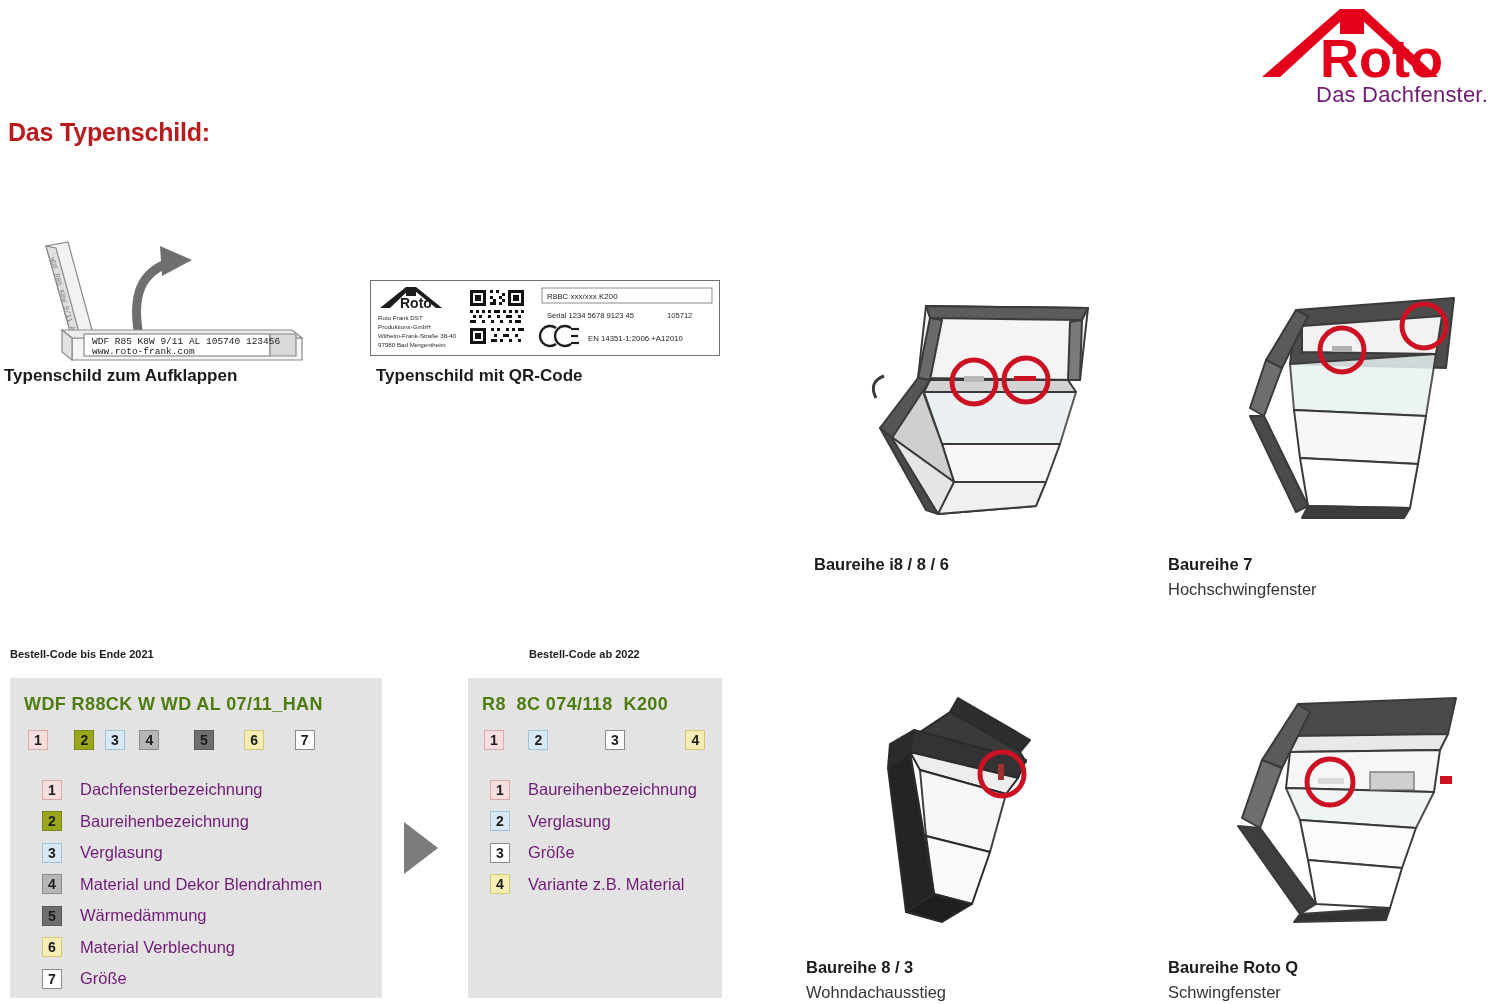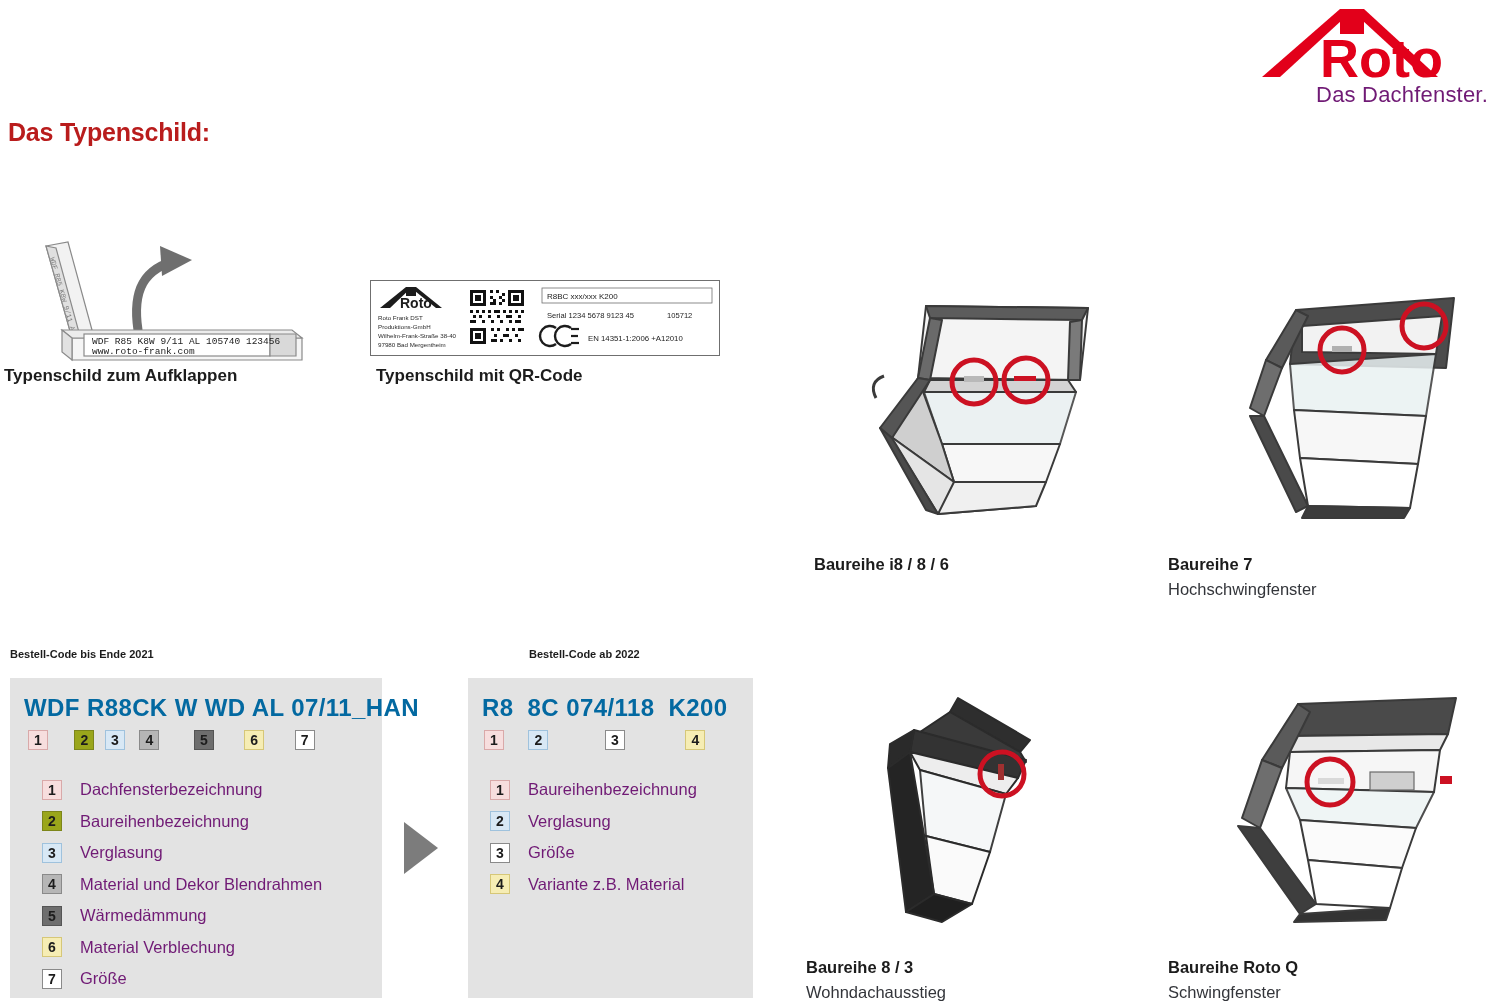--- a/index.html
+++ b/index.html
@@ -41,21 +41,21 @@
   .cap-b{position:absolute;left:376px;top:366px;}
 
   .plate-text{font-family:"Liberation Mono", monospace;font-size:9.5px;fill:#1c1c1c;}
 
   
   .oc-title{position:absolute;font-size:11px;font-weight:bold;color:#1c1c1c;}
   .oc-box{
     position:absolute;background:#e3e3e3;
   }
   .oc-code{
-    font-size:24px;font-weight:bold;letter-spacing:.4px;color:#0369a1;
+    font-size:18px;font-weight:bold;letter-spacing:.4px;color:#4d7c0f;
     white-space:pre;
   }
   .badge{
     display:inline-block;width:20px;height:20px;line-height:19px;
     text-align:center;font-size:14px;font-weight:bold;
     border:1px solid #7d7d7d;box-sizing:border-box;
     font-family:"Liberation Sans", sans-serif;
   }
   .b1{background:#f7dede;color:#1c1c1c;border-color:#d9a9a9;}
   .b2-olive{background:#9aa61b;color:#1c1c1c;border-color:#7d861a;}
@@ -252,21 +252,21 @@
       <div class="legend-row">
         <span class="badge b7-white">7</span>
         <span class="legend-label">Größe</span>
       </div>
     </div>
   </div>
 
   <div class="arrow-tri" style="left:404px;top:822px;"></div>
 
   <div class="oc-title" style="left:487px;top:648px;margin-left:42px;">Bestell-Code ab 2022</div>
-  <div class="oc-box" style="left:468px;top:678px;width:254px;height:320px;padding-left:31px;">
+  <div class="oc-box" style="left:468px;top:678px;width:254px;height:320px;">
     <div class="oc-code" style="position:absolute;left:14px;top:16px;">R8  8C 074/118  K200</div>
     <div style="position:absolute;left:16px;top:52px;">
       <span class="badge b1">1</span>
       <span class="badge b3-blue" style="margin-left:20px;">2</span>
       <span class="badge b7-white" style="margin-left:52px;">3</span>
       <span class="badge b6-yellow" style="margin-left:56px;">4</span>
     </div>
     <div style="position:absolute;left:22px;top:96px;">
       <div class="legend-row">
         <span class="badge b1">1</span>

